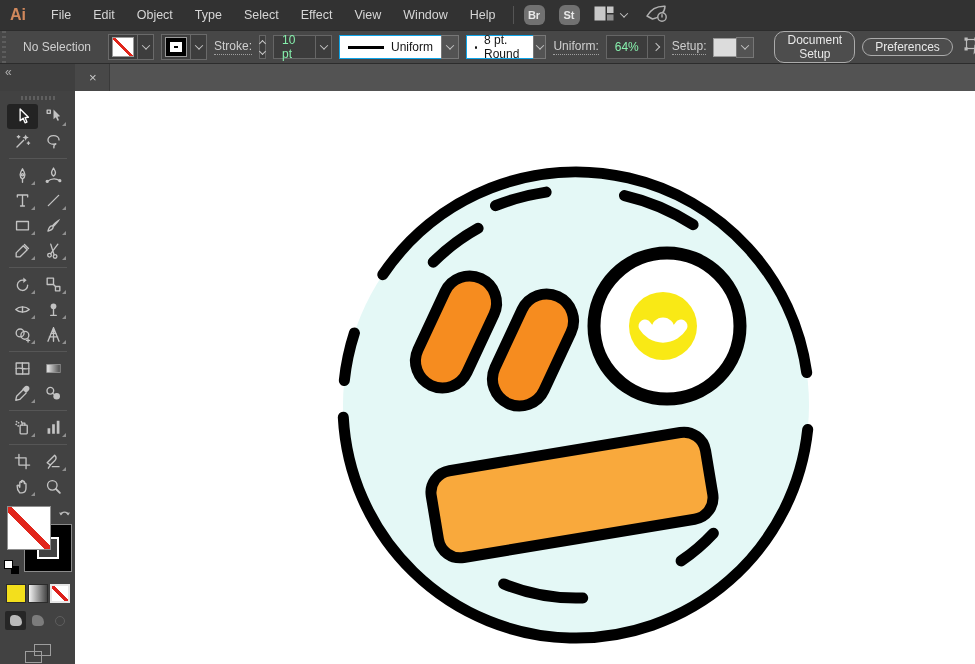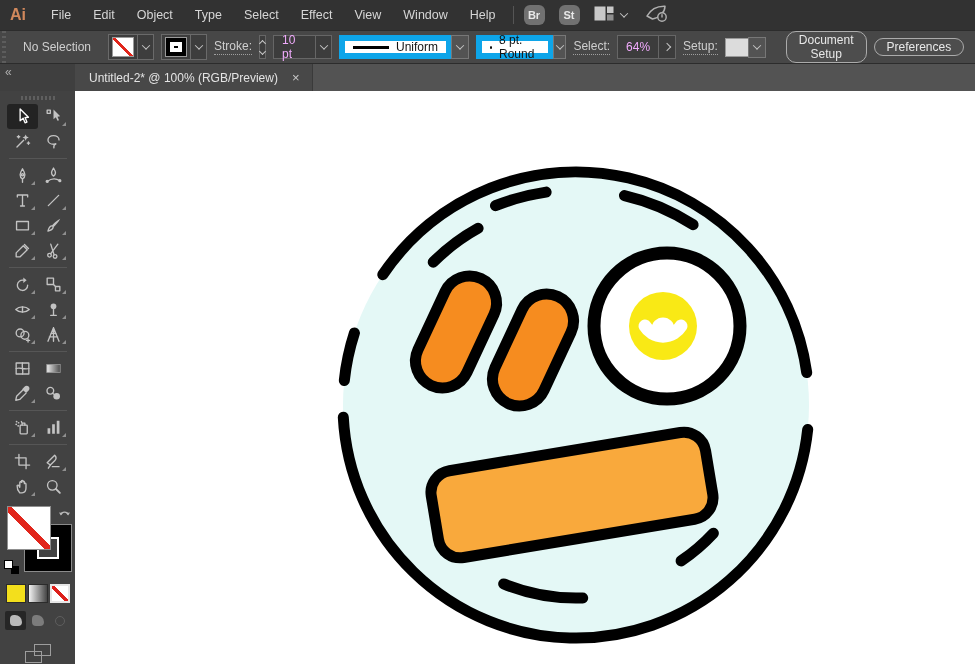--- a/index.html
+++ b/index.html
@@ -41,26 +41,26 @@
   .sw-chev { width:16px; height:100%; display:flex; align-items:center; justify-content:center;
              border-left:1px solid #6a6a6a; }
   .dotted { border-bottom:1px dotted #9f9f9f; padding-bottom:1px; }
   .spinner { display:flex; flex-direction:column; justify-content:center; gap:3px;
              width:15px; height:24px; align-items:center; border:1px solid #666; background:#3d3d3d; }
   .spin-up { width:5px; height:5px; border-left:1.5px solid #c9c9c9; border-top:1.5px solid #c9c9c9;
              transform:rotate(45deg); }
   .spin-dn { width:5px; height:5px; border-right:1.5px solid #c9c9c9; border-bottom:1.5px solid #c9c9c9;
              transform:rotate(45deg); }
   .field { display:flex; align-items:center; height:24px; background:#3c3c3c;
-           border:1px solid #666; color:#f0abfc; }
+           border:1px solid #666; color:#86efac; }
   .field .val { padding:0 8px; min-width:40px; }
   .field .dd { width:17px; align-self:stretch; display:flex; align-items:center;
                justify-content:center; border-left:1px solid #666; }
   .white-dd { display:flex; align-items:center; height:24px; background:#fff;
-              border:6px solid #0ea5e9; color:#141414; padding:0 8px; gap:7px; }
+              border:1px solid #0ea5e9; color:#141414; padding:0 8px; gap:7px; }
   .profile-line { width:36px; height:3px; background:#000; }
   .brush-dot { width:3px; height:3px; background:#000; border-radius:50%; }
   .dd-btn { width:18px; height:24px; background:#535353; border:1px solid #777;
             display:flex; align-items:center; justify-content:center; margin-left:-1px; }
   .style-sw { width:24px; height:19px; background:#dcdcdc; border:1px solid #999; }
   .cb-sep { width:1px; height:22px; background:#5c5c5c; margin:0 3px; }
   .pill-btn { background:#4d4d4d; border:1px solid #ababab; border-radius:10px;
               color:#e8e8e8; font-size:12px; padding:1px 12px;
               font-family:"Liberation Sans",sans-serif; }
   .sel-sim { display:flex; align-items:center; gap:5px; margin-left:4px; }
@@ -203,21 +203,21 @@
     <span style="display:flex;align-items:center;">
       <span class="white-dd">
         <span class="brush-dot"></span>
         <span>8 pt. Round</span>
       </span>
       <span class="dd-btn">
           <span class="chev"></span>
         </span>
     </span>
 
-    <label class="dotted">Select:</label>
+    <label class="dotted">Uniform:</label>
     <span class="field">
       <span class="val">64%</span>
       <span class="dd">
           <span class="chev chev-right"></span>
         </span>
     </span>
 
     <label class="dotted">Setup:</label>
     <span style="display:flex;align-items:center;">
       <span class="style-sw"></span>
@@ -243,21 +243,20 @@
 
     </span>
   </div>
 
   <div class="tabrow">
     <div class="tool-header">
       <span>«</span>
     </div>
     <div class="tabbar">
       <div class="tab">
-        <span>Untitled-2* @ 100% (RGB/Preview)</span>
         <span class="tab-close">×</span>
       </div>
     </div>
   </div>
 
   <div class="main">
 
     <div class="toolbar">
       <div class="grip-h"></div>
       <div id="tool-grid">

